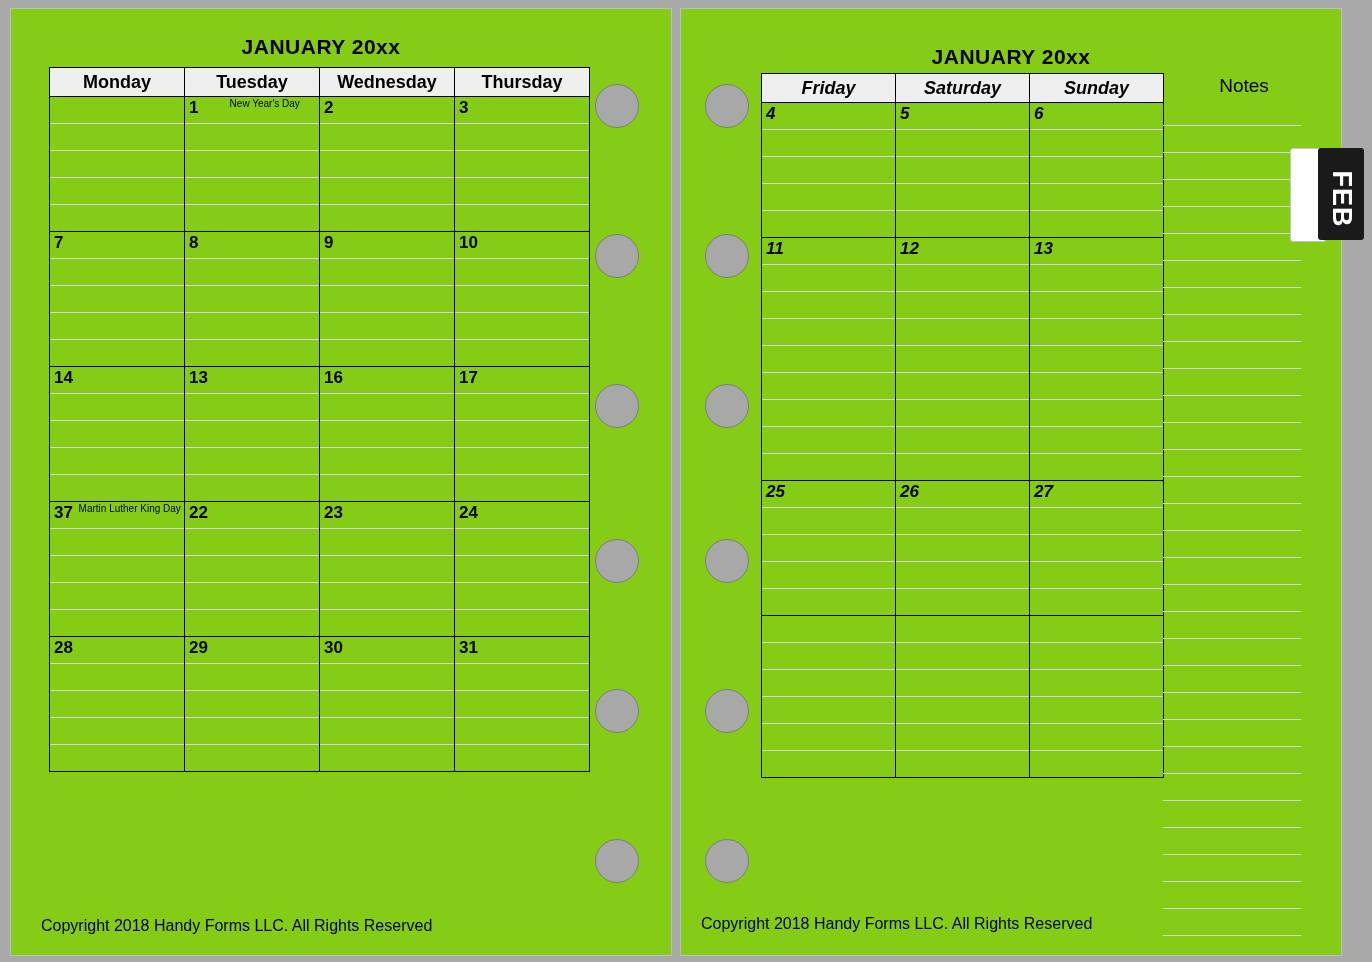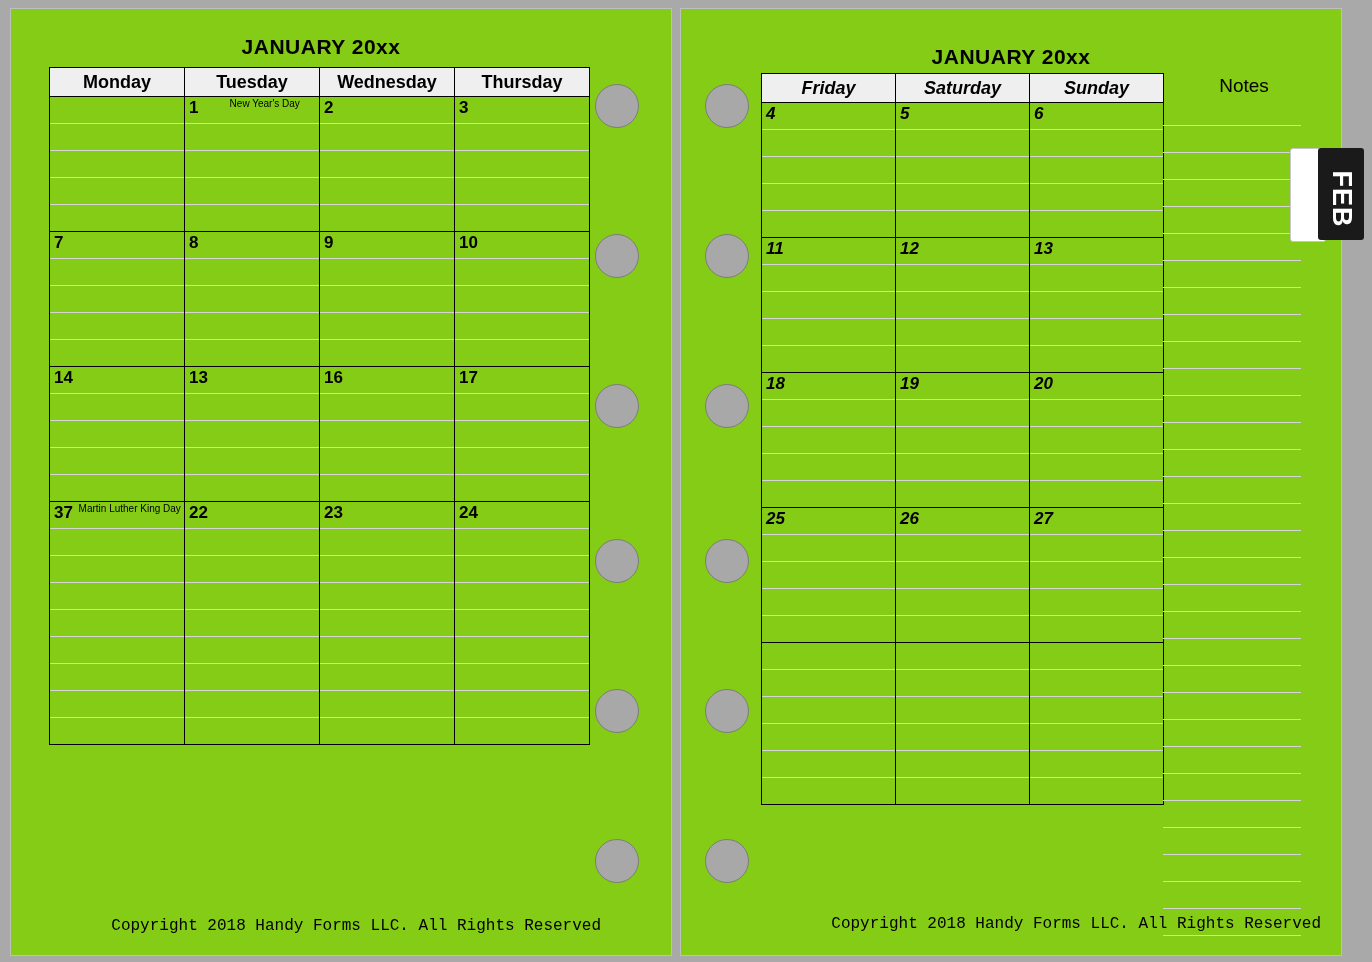--- a/index.html
+++ b/index.html
@@ -131,22 +131,21 @@
     left:1290px;top:148px;
     width:34px;height:92px;
     background:#ffffff;
     border:1px solid #c6c6c6;
     border-radius:3px;
   }
 
   .copyright{
     position:absolute;
     font-size:16px;
-    text-align:right;
-    font-family:Liberation Mono, monospace;
+    text-align:left;
   }
   #left-copy{left:30px;top:908px;width:560px;}
   #right-copy{left:700px;top:914px;width:620px;}
 </style>
 </head>
 <body>
 
 <div class="page" id="left-page">
   <div class="page-title" id="left-title">JANUARY 20xx</div>
 
@@ -285,20 +284,26 @@
           <td class="linecell"></td>
         </tr>
       <tr>
           <td class="linecell"></td>
           <td class="linecell"></td>
           <td class="linecell"></td>
           <td class="linecell"></td>
         </tr>
 
       <tr>
+        <td class="daycell"><span class="daynum">28</span></td>
+        <td class="daycell"><span class="daynum">29</span></td>
+        <td class="daycell"><span class="daynum">30</span></td>
+        <td class="daycell"><span class="daynum">31</span></td>
+      </tr>
+      <tr>
           <td class="linecell"></td>
           <td class="linecell"></td>
           <td class="linecell"></td>
           <td class="linecell"></td>
         </tr>
       <tr>
           <td class="linecell"></td>
           <td class="linecell"></td>
           <td class="linecell"></td>
           <td class="linecell"></td>
@@ -384,25 +389,20 @@
           <td class="linecell"></td>
           <td class="linecell"></td>
           <td class="linecell"></td>
         </tr>
       <tr>
           <td class="linecell"></td>
           <td class="linecell"></td>
           <td class="linecell"></td>
         </tr>
 
-      <tr>
-        <td class="daycell"><span class="daynum">18</span></td>
-        <td class="daycell"><span class="daynum">19</span></td>
-        <td class="daycell"><span class="daynum">20</span></td>
-      </tr>
       <tr>
           <td class="linecell"></td>
           <td class="linecell"></td>
           <td class="linecell"></td>
         </tr>
       <tr>
           <td class="linecell"></td>
           <td class="linecell"></td>
           <td class="linecell"></td>
         </tr>

